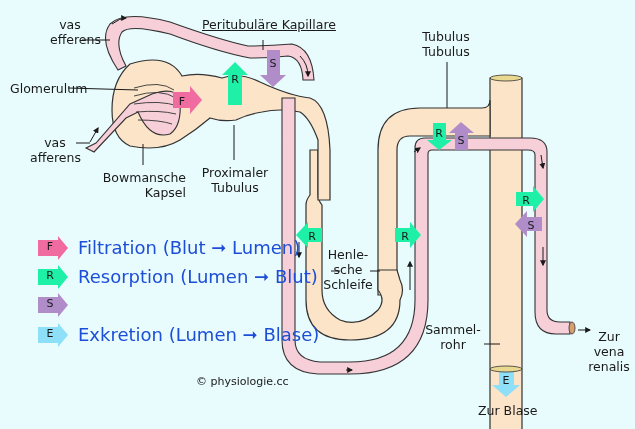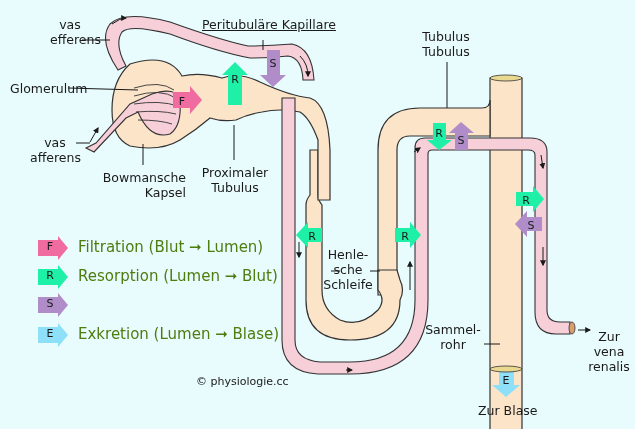--- a/index.html
+++ b/index.html
@@ -2,21 +2,21 @@
 <html><head>
 <meta charset="utf-8">
 <style>
   html, body { margin: 0; padding: 0; }
   body { width: 635px; height: 429px; background: #e8fbfd; overflow: hidden; position: relative; font-family: "DejaVu Sans", sans-serif; }
   #stage { position: absolute; left: 0; top: 0; }
   .lbl { position: absolute; font-size: 12.5px; color: #1a1a1a; line-height: 15px; white-space: nowrap; }
   .c { text-align: center; }
   .legend-row { position: absolute; left: 38px; height: 24px; display: flex; align-items: center; }
   .legend-arrow { width: 30px; height: 22px; position: relative; }
-  .legend-text { margin-left: 10px; font-size: 15px; color: #4d7c0f; white-space: nowrap; }
+  .legend-text { margin-left: 10px; font-size: 18px; color: #1d4ed8; white-space: nowrap; }
   .legend-arrow svg { position: absolute; left: 0; top: 0; }
   .legend-arrow span { position: absolute; left: 0; width: 24px; top: 4px; text-align: center; font-size: 11px; color: #1a1a1a; }
   .copy { position: absolute; left: 196px; top: 375px; font-size: 11px; color: #1a1a1a; }
 </style>
 </head>
 <body>
 
 <svg id="stage" width="635" height="429" viewBox="0 0 635 429">
   <defs>
     <marker id="ah" viewBox="0 0 10 10" refX="8" refY="5" markerWidth="6" markerHeight="6" orient="auto">

